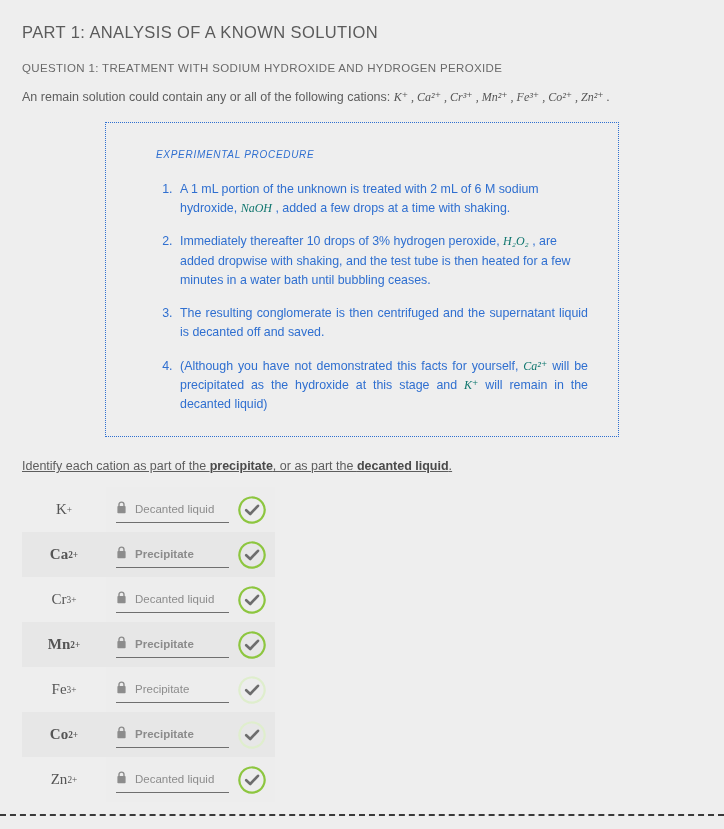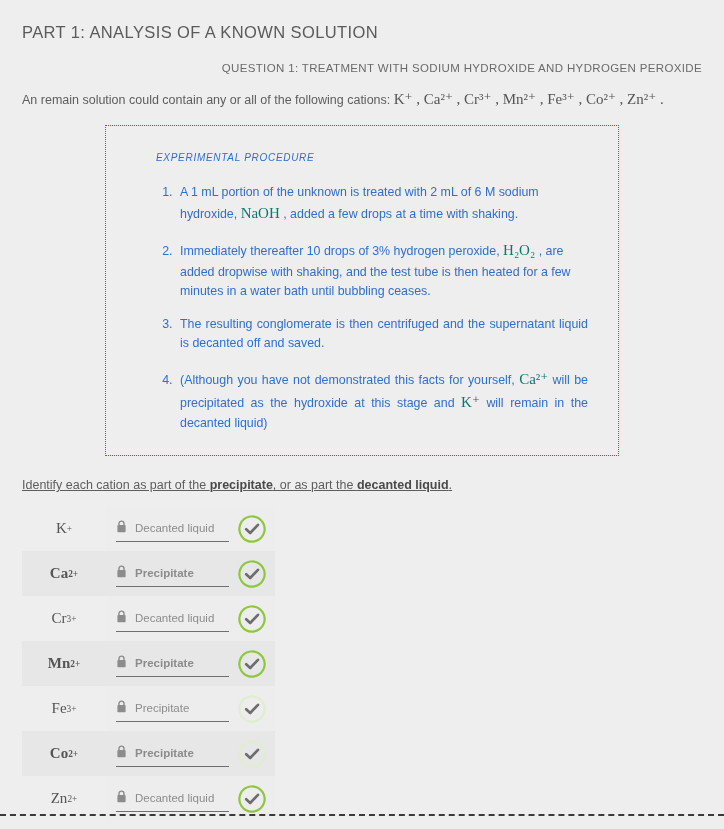--- a/index.html
+++ b/index.html
@@ -27,36 +27,36 @@
     white-space: nowrap;
   }
   .question-title {
     font-size: 11.5px;
     letter-spacing: 0.35px;
     color: #6a6a6a;
     font-weight: 400;
     margin: 0;
     padding-top: 20px;
     white-space: nowrap;
-    text-align: right;
   }
   .intro {
     font-size: 12.5px;
     color: #5d5d5d;
     margin: 0;
     padding-top: 16px;
     white-space: nowrap;
   }
 
   
   .chem {
     font-family: "Liberation Serif", "DejaVu Serif", serif;
-    font-size: 15px;
+    font-size: 12px;
     color: #555555;
     white-space: nowrap;
+    font-style: italic;
   }
   .chem-blue { color: #0f766e; }
 
   
   .proc-wrap { padding-top: 17px; }
   .proc-box {
     margin: 0 83px 0 83px;
     border: 1px dotted #2f6fd0;
     padding: 26px 30px 22px 28px;
     min-height: 312px;

